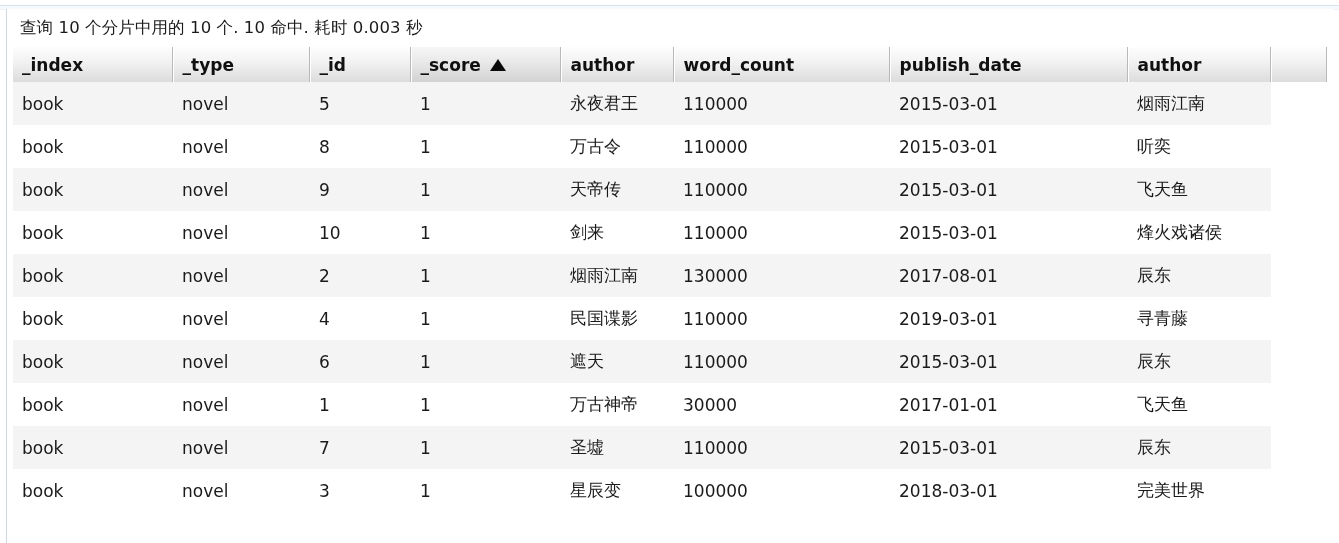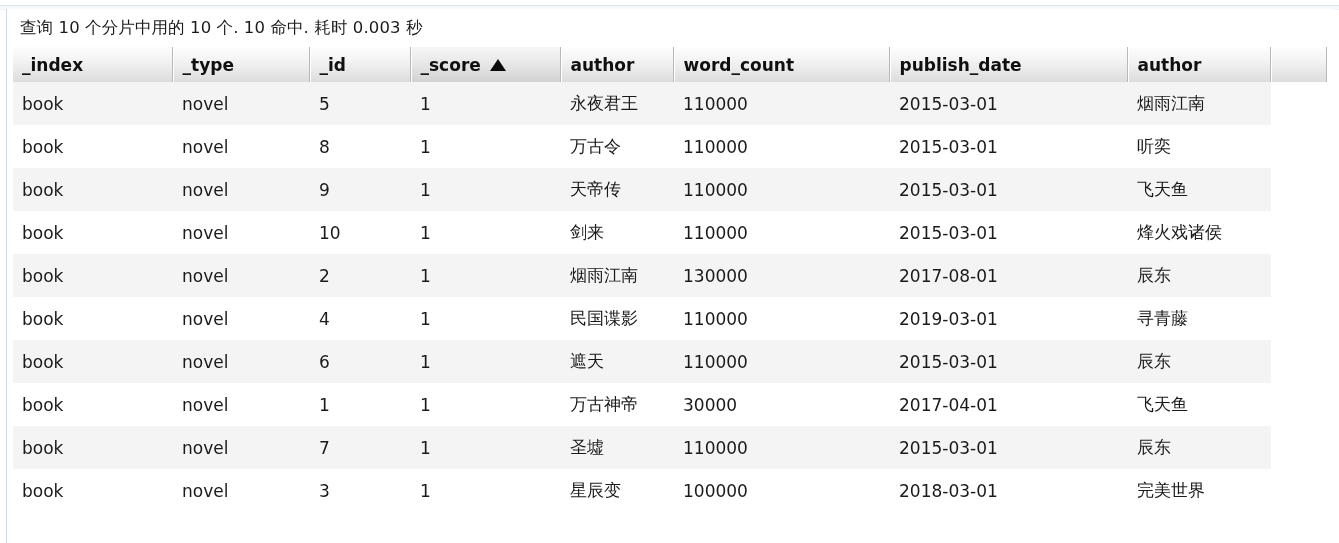--- a/index.html
+++ b/index.html
@@ -256,21 +256,21 @@
           <td>辰东</td>
           <td class="tail"></td>
         </tr>
         <tr class="even">
           <td>book</td>
           <td>novel</td>
           <td>1</td>
           <td>1</td>
           <td>万古神帝</td>
           <td>30000</td>
-          <td>2017-04-01</td>
+          <td>2017-01-01</td>
           <td>飞天鱼</td>
           <td class="tail"></td>
         </tr>
         <tr class="odd">
           <td>book</td>
           <td>novel</td>
           <td>7</td>
           <td>1</td>
           <td>圣墟</td>
           <td>110000</td>

